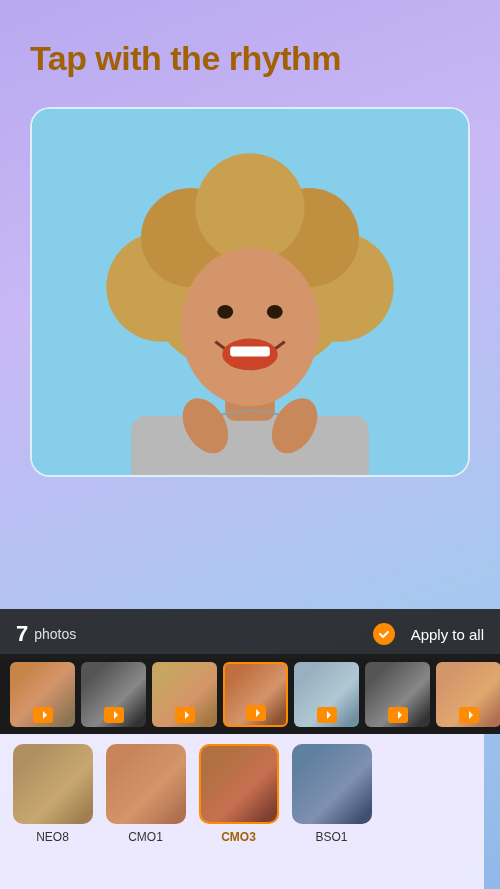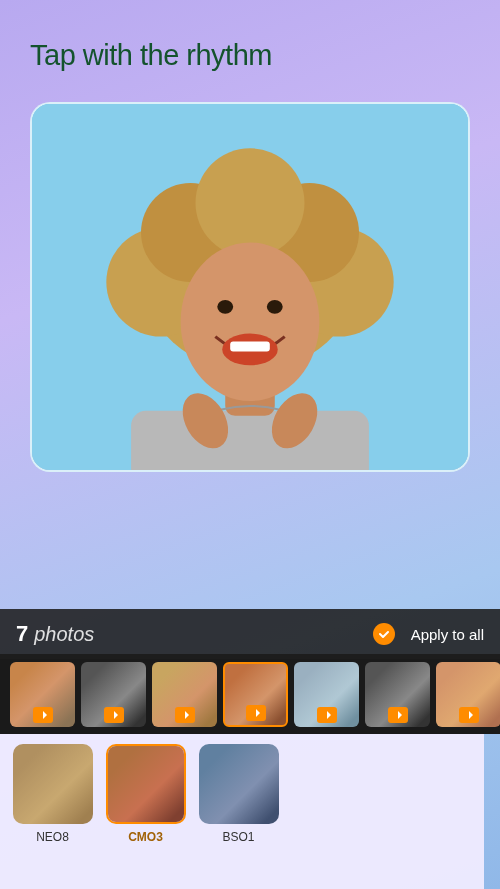--- a/index.html
+++ b/index.html
@@ -12,23 +12,23 @@
       background: linear-gradient(160deg, #b8a9f0 0%, #c9b8f5 30%, #a8c8f0 70%, #90b8e8 100%);
       position: relative;
     }
 
     .header {
       padding: 40px 30px 20px;
       text-align: left;
     }
 
     .header-title {
-      font-size: 29px;
-      font-weight: 400;
-      color: #14532d;
+      font-size: 34px;
+      font-weight: 700;
+      color: #a16207;
       line-height: 1.1;
       letter-spacing: -0.5px;
     }
 
     .main-image-container {
       margin: 10px 30px;
       border-radius: 20px;
       overflow: hidden;
       border: 2px solid rgba(255,255,255,0.7);
       height: 370px;
@@ -67,24 +67,23 @@
       gap: 6px;
     }
 
     .photos-number {
       font-size: 22px;
       font-weight: 700;
       color: white;
     }
 
     .photos-label {
-      font-size: 20px;
+      font-size: 14px;
       color: rgba(255,255,255,0.85);
       font-weight: 400;
-      font-style: italic;
     }
 
     .apply-all {
       display: flex;
       align-items: center;
       gap: 16px;
     }
 
     .check-circle {
       width: 22px;
@@ -330,20 +329,26 @@
   </div>
 </div>
 
 <div class="filter-row">
   <div class="filter-item">
     <div class="filter-thumb">
       <div class="filter-thumb-inner neo8-color"></div>
     </div>
     <span class="filter-label">NEO8</span>
   </div>
+  <div class="filter-item">
+    <div class="filter-thumb">
+      <div class="filter-thumb-inner cmo1-color"></div>
+    </div>
+    <span class="filter-label">CMO1</span>
+  </div>
   <div class="filter-item selected">
     <div class="filter-thumb">
       <div class="filter-thumb-inner cmo3-color"></div>
     </div>
     <span class="filter-label">CMO3</span>
   </div>
   <div class="filter-item">
     <div class="filter-thumb">
       <div class="filter-thumb-inner bso1-color"></div>
     </div>

